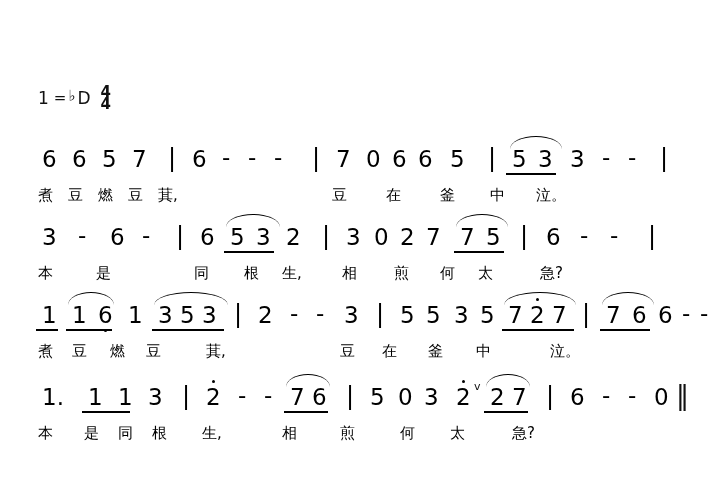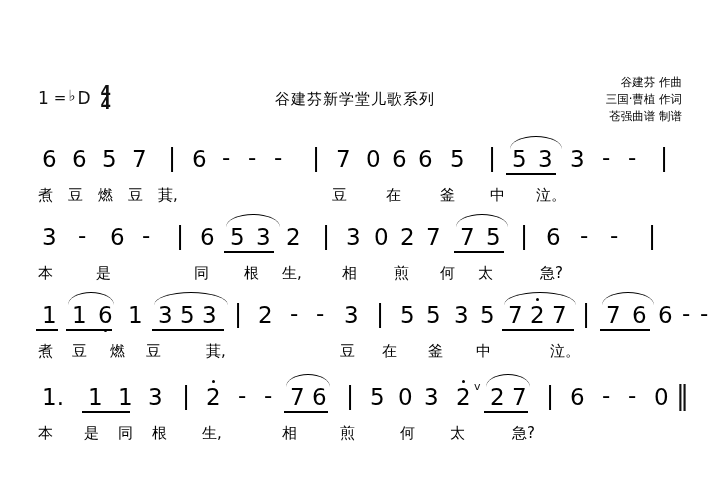--- a/index.html
+++ b/index.html
@@ -172,27 +172,21 @@
     font-size: 11px;
     top: 2px;
     font-family: "DejaVu Sans", sans-serif;
   }
 </style>
 </head>
 <body>
 
 <div class="sheet">
 
-  <div class="subtitle">谷建芬新学堂儿歌系列</div>
-
-  <div class="credits">
-    <div>谷建芬 作曲</div>
-    <div>三国·曹植 作词</div>
-    <div>苍强曲谱 制谱</div>
-  </div>
+
 
   <div class="keysig">
     <span class="one">1</span>
     <span class="eq">=</span>
     <span class="flat">♭</span>
     <span class="letter">D</span>
     <span class="meter">
       <span class="num">4</span>
       <span class="den">4</span>
     </span>

